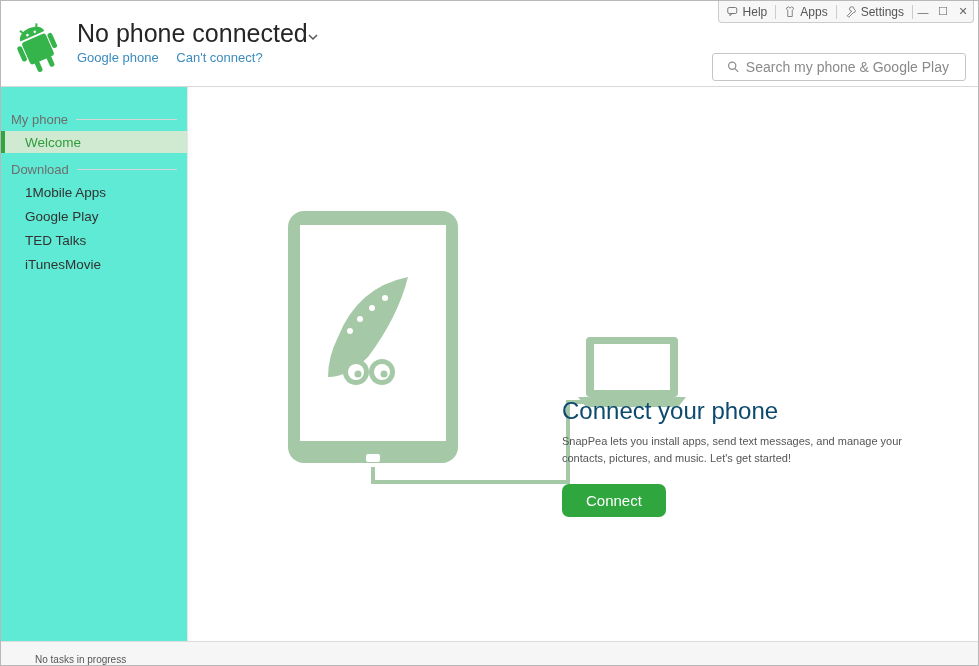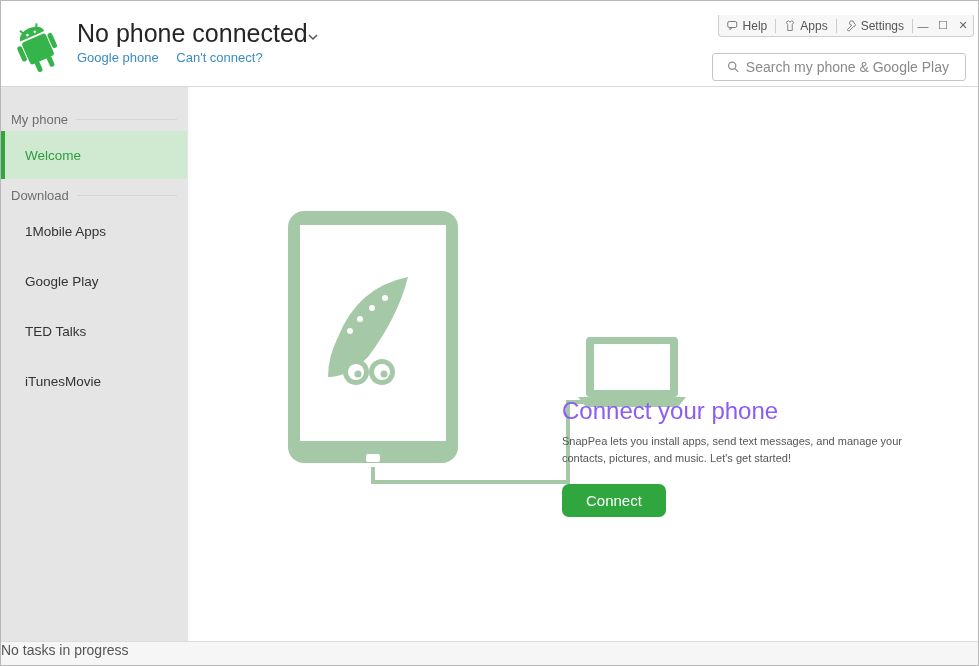--- a/index.html
+++ b/index.html
@@ -14,21 +14,21 @@
     background: #fff;
     border: 1px solid #b8b8b8;
     position: relative;
     overflow: hidden;
     color: #333;
   }
   
   
   .window-menu {
     position: absolute;
-    top: 14px;
+    top: 0;
     right: 4px;
     display: flex;
     align-items: center;
     gap: 0;
     height: 22px;
     border: 1px solid #ccc;
     border-top: none;
     border-radius: 0 0 4px 4px;
     background: #f7f7f7;
     font-size: 12px;
@@ -134,39 +134,39 @@
     position: absolute;
     top: 86px;
     bottom: 24px;
     left: 0;
     right: 0;
     display: flex;
   }
   .sidebar {
     width: 187px;
     border-right: 1px solid #e6e6e6;
-    background: #e5e5e5;
+    background: #5eead4;
     padding-top: 22px;
   }
   .sb-header {
     display: flex;
     align-items: center;
     font-size: 13px;
     color: #6e6e6e;
     padding: 0 10px 0 10px;
     height: 20px;
   }
   .sb-header .line {
     flex: 1;
     height: 1px;
     background: #d6d6d6;
     margin-left: 8px;
   }
   .sb-item {
-    height: 48px;
+    height: 22px;
     display: flex;
     align-items: center;
     font-size: 13.5px;
     color: #333;
     padding-left: 24px;
     cursor: pointer;
     margin-top: 2px;
   }
   .sb-item.selected {
     background: #cfead0;
@@ -188,21 +188,21 @@
   }
   .text-block {
     position: absolute;
     left: 374px;
     top: 310px;
     width: 360px;
   }
   .text-block h1 {
     font-size: 24px;
     font-weight: 400;
-    color: #8b5cf6;
+    color: #0c4a6e;
   }
   .text-block p {
     margin-top: 8px;
     font-size: 11px;
     color: #555;
     line-height: 1.5;
   }
   .connect-btn {
     margin-top: 18px;
     background: #2fa63e;
@@ -216,24 +216,25 @@
 
   
   .statusbar {
     position: absolute;
     bottom: 0;
     left: 0;
     right: 0;
     height: 24px;
     border-top: 1px solid #ddd;
     background: #f6f6f6;
-    font-size: 14px;
+    font-size: 10px;
     color: #555;
     display: flex;
-    align-items: flex-start;
+    align-items: flex-end;
+    padding-left: 34px;
   }
 </style>
 </head>
 <body>
 
 <div class="window-menu">
   <div class="mi">
     <svg class="wc-icon" viewBox="0 0 16 16">
         <rect x="1" y="2" width="12" height="8" rx="2" fill="none" stroke="#777" stroke-width="1.3"></rect>
         <path d="M4 10 L4 13 L7 10" fill="none" stroke="#777" stroke-width="1.3"></path>

